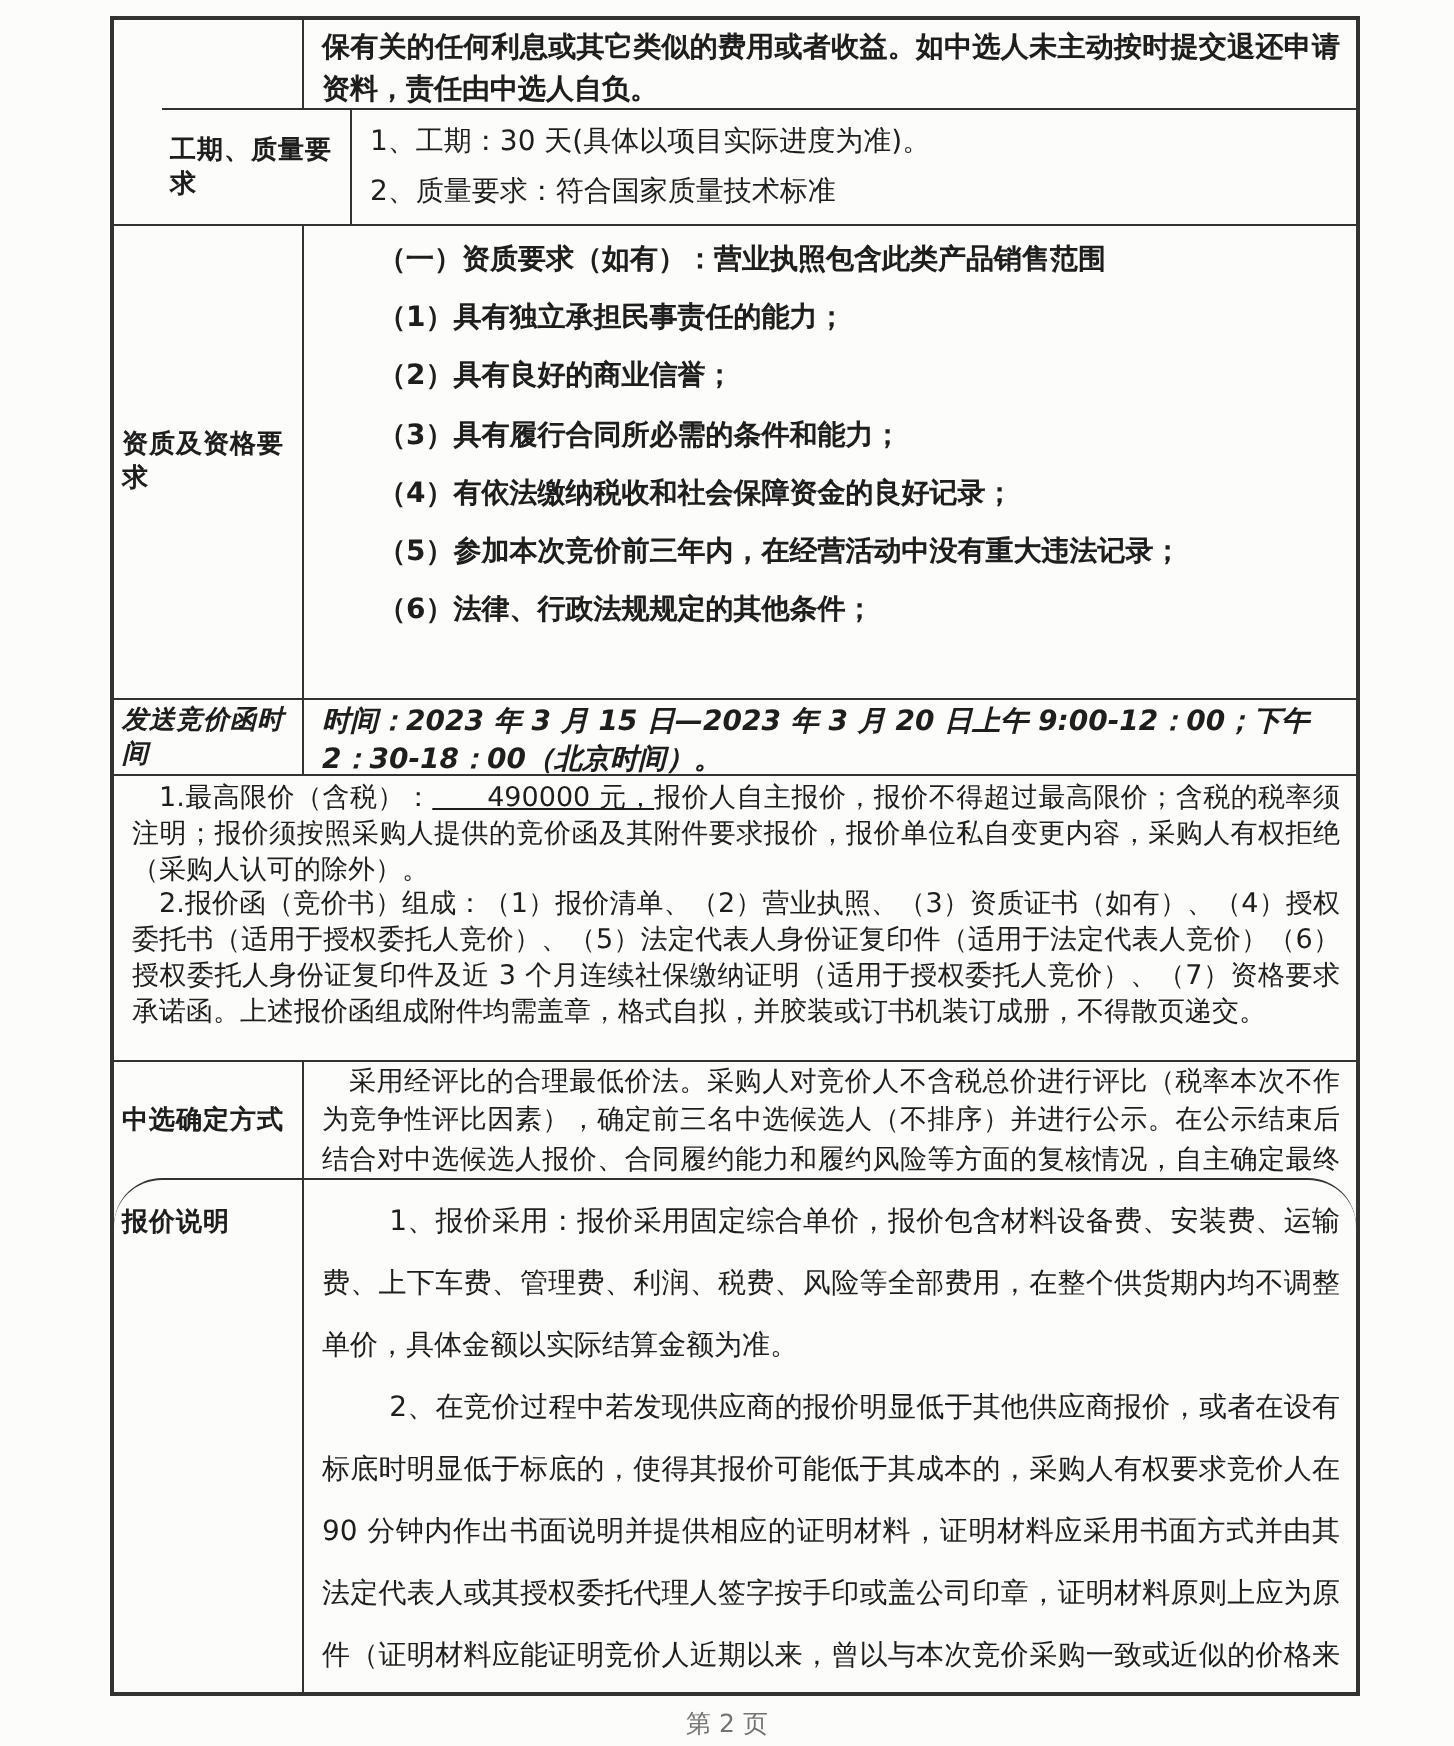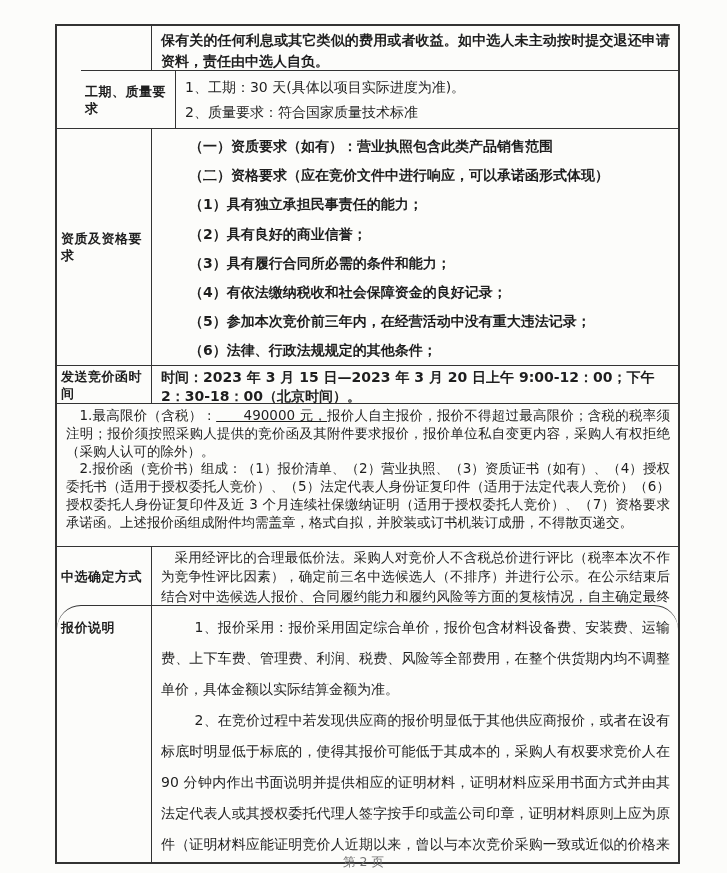--- a/index.html
+++ b/index.html
@@ -13,21 +13,21 @@
     width: 727px;
     height: 873px;
     margin: 0 auto;
     background: #fcfcfa;
     color: #1e1e1e;
     overflow: hidden;
   }
   .doc-table {
     position: absolute;
     left: 55px;
-    top: 24px;
+    top: 8px;
     width: 625px;
     box-sizing: border-box;
     border: 2px solid #333;
     background: #fcfcfa;
   }
   .row {
     display: flex;
     box-sizing: border-box;
     border-top: 1.6px solid #333;
   }
@@ -52,21 +52,21 @@
   .cell-content {
     flex: 1;
     box-sizing: border-box;
     padding: 2px 8px 2px 9px;
     overflow: hidden;
   }
   
   .row-1 { height: 44px; }
   .row-2 { height: 58px; margin-left: 24px; }
   .row-3 { height: 237px; }
-  .row-4 { height: 38px; }
+  .row-4 { height: 38px; font-style: italic; }
   .row-5 { height: 143px; }
   .row-6 { height: 59px; }
   .row-7 { height: 257px; border-radius: 24px; }
 
   
   .row-1 .cell-content {
     font-size: 14px;
     font-weight: 700;
     line-height: 21px;
     text-align: justify;
@@ -151,21 +151,20 @@
       <div class="cell-content">
         <div class="content-line">1、工期：30 天(具体以项目实际进度为准)。</div>
         <div class="content-line">2、质量要求：符合国家质量技术标准</div>
       </div>
     </div>
 
     <div class="row row-3">
       <div class="cell-label">资质及资格要求</div>
       <div class="cell-content">
         <div class="content-line">（一）资质要求（如有）：营业执照包含此类产品销售范围</div>
-        <div class="content-line">（二）资格要求（应在竞价文件中进行响应，可以承诺函形式体现）</div>
         <div class="content-line">（1）具有独立承担民事责任的能力；</div>
         <div class="content-line">（2）具有良好的商业信誉；</div>
         <div class="content-line">（3）具有履行合同所必需的条件和能力；</div>
         <div class="content-line">（4）有依法缴纳税收和社会保障资金的良好记录；</div>
         <div class="content-line">（5）参加本次竞价前三年内，在经营活动中没有重大违法记录；</div>
         <div class="content-line">（6）法律、行政法规规定的其他条件；</div>
       </div>
     </div>
 
     <div class="row row-4">

